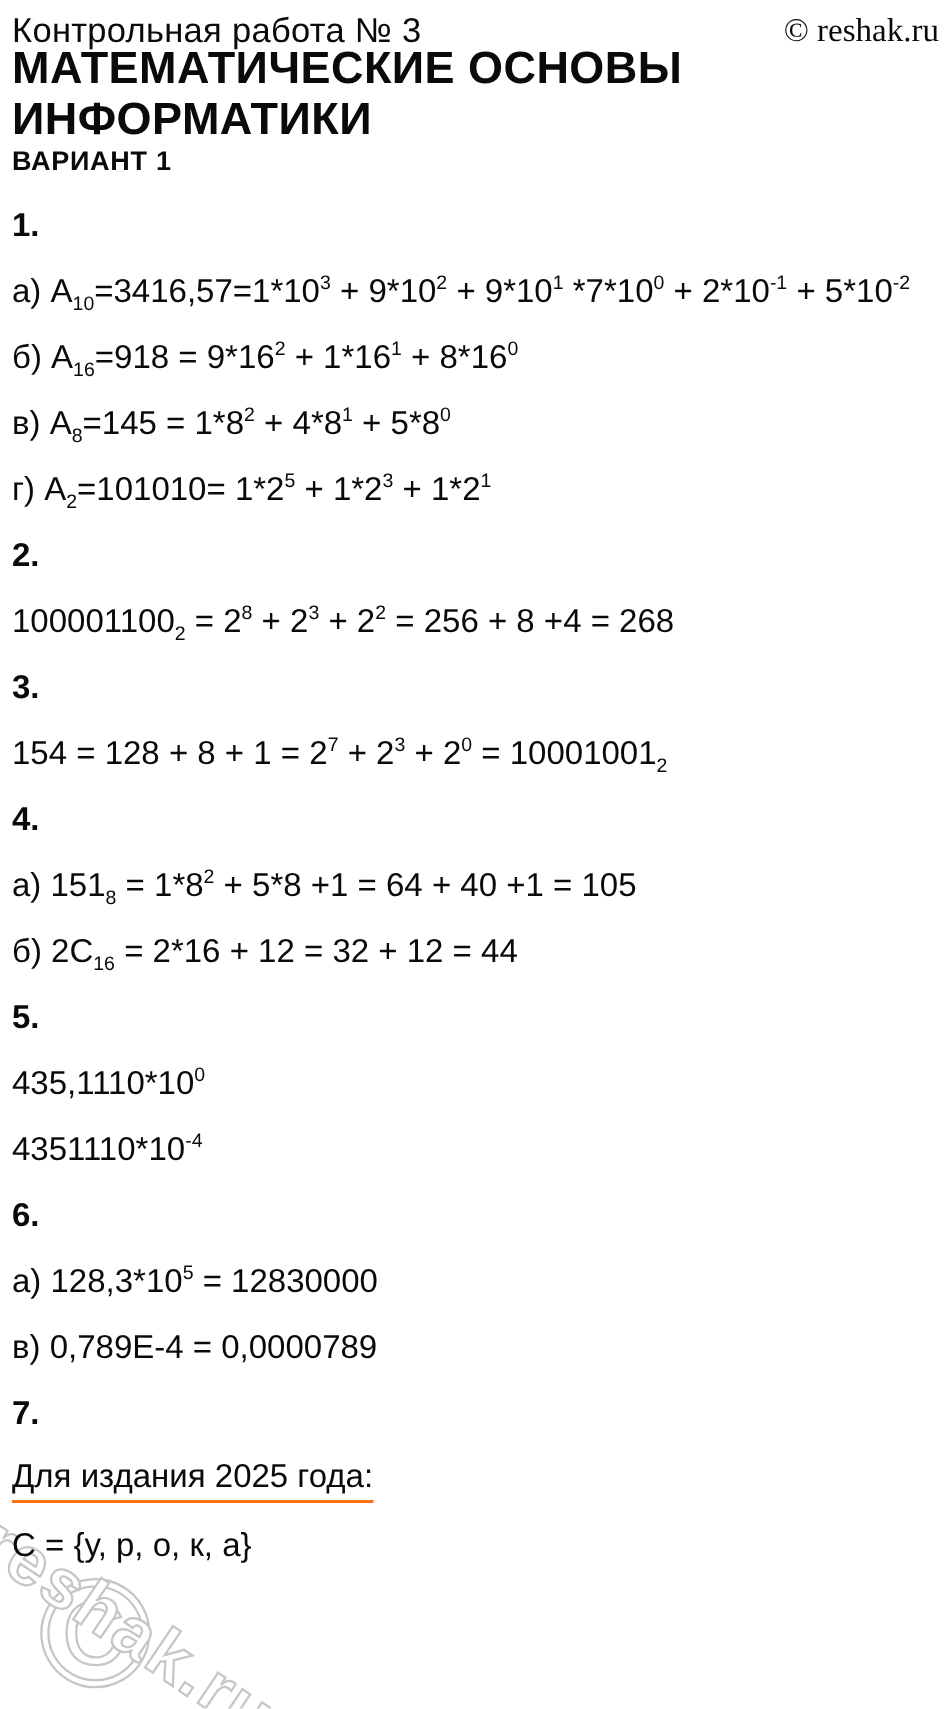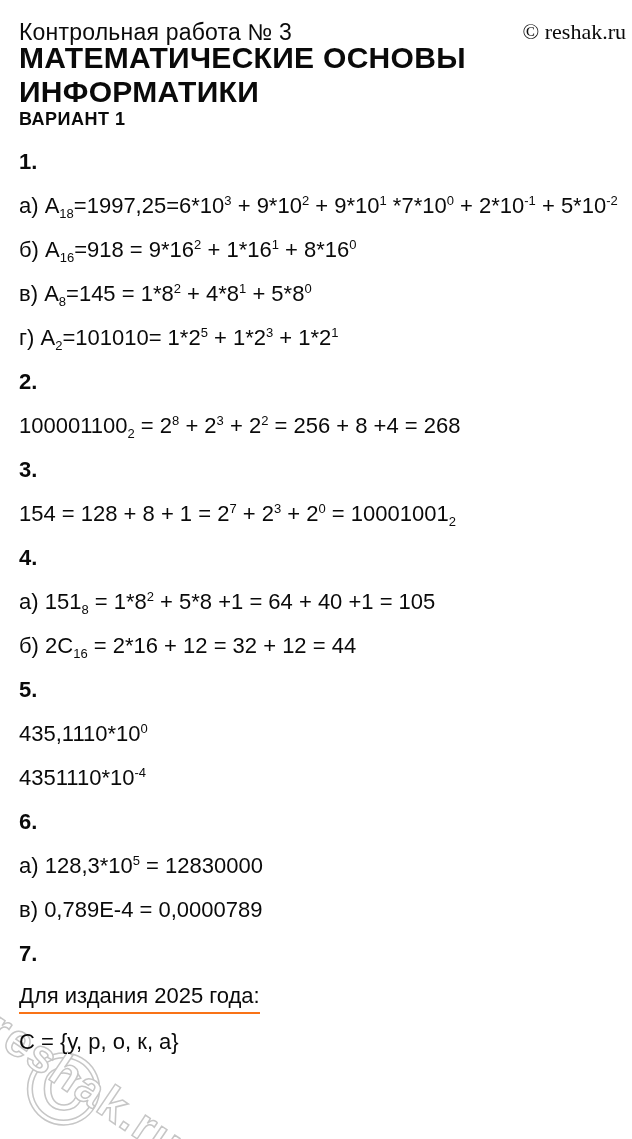--- a/index.html
+++ b/index.html
@@ -28,21 +28,21 @@
     position: absolute; left: 8px; top: 1000px;
     font-size: 46px; font-weight: bold; letter-spacing: 2px;
     font-family: "Liberation Sans", sans-serif;
     color: #ffffff;
     -webkit-text-stroke: 1.5px #c6c6c6;
     transform: rotate(34deg);
     transform-origin: 0 0;
     white-space: nowrap;
   }
   
-  .content { position: relative; z-index: 1; padding-left: 19px; margin-top: 12px; }
+  .content { position: relative; z-index: 1; padding-left: 8px; }
   .hrow {
     height: 40px;
     display: flex; justify-content: space-between; align-items: center;
     padding-right: 6px;
   }
   .h-left { font-size: 23px; letter-spacing: 0.2px; }
   .h-right { font-family: "Liberation Serif", serif; font-size: 22px; }
   .titlerow { height: 46px; display: flex; align-items: center; }
   .doc-title { font-size: 30px; font-weight: bold; letter-spacing: 0.3px; }
   .variantrow { height: 42px; display: flex; align-items: center; }
@@ -83,21 +83,21 @@
         <span class="doc-title">МАТЕМАТИЧЕСКИЕ ОСНОВЫ ИНФОРМАТИКИ</span>
       </div>
       <div class="variantrow">
         <span class="variant">ВАРИАНТ 1</span>
       </div>
     </header>
 
     <main id="problems">
         <div class="row num">1.</div>
         <div class="row formula">
-          <span class="line-text"><span>а) A</span><sub>18</sub><span>=1997,25=6*10</span><sup>3</sup><span> + 9*10</span><sup>2</sup><span> + 9*10</span><sup>1</sup><span> *7*10</span><sup>0</sup><span> + 2*10</span><sup>-1</sup><span> + 5*10</span><sup>-2</sup></span>
+          <span class="line-text"><span>а) A</span><sub>10</sub><span>=3416,57=1*10</span><sup>3</sup><span> + 9*10</span><sup>2</sup><span> + 9*10</span><sup>1</sup><span> *7*10</span><sup>0</sup><span> + 2*10</span><sup>-1</sup><span> + 5*10</span><sup>-2</sup></span>
         </div>
         <div class="row formula">
           <span class="line-text"><span>б) A</span><sub>16</sub><span>=918 = 9*16</span><sup>2</sup><span> + 1*16</span><sup>1</sup><span> + 8*16</span><sup>0</sup></span>
         </div>
         <div class="row formula">
           <span class="line-text"><span>в) A</span><sub>8</sub><span>=145 = 1*8</span><sup>2</sup><span> + 4*8</span><sup>1</sup><span> + 5*8</span><sup>0</sup></span>
         </div>
         <div class="row formula">
           <span class="line-text"><span>г) A</span><sub>2</sub><span>=101010= 1*2</span><sup>5</sup><span> + 1*2</span><sup>3</sup><span> + 1*2</span><sup>1</sup></span>
         </div>

